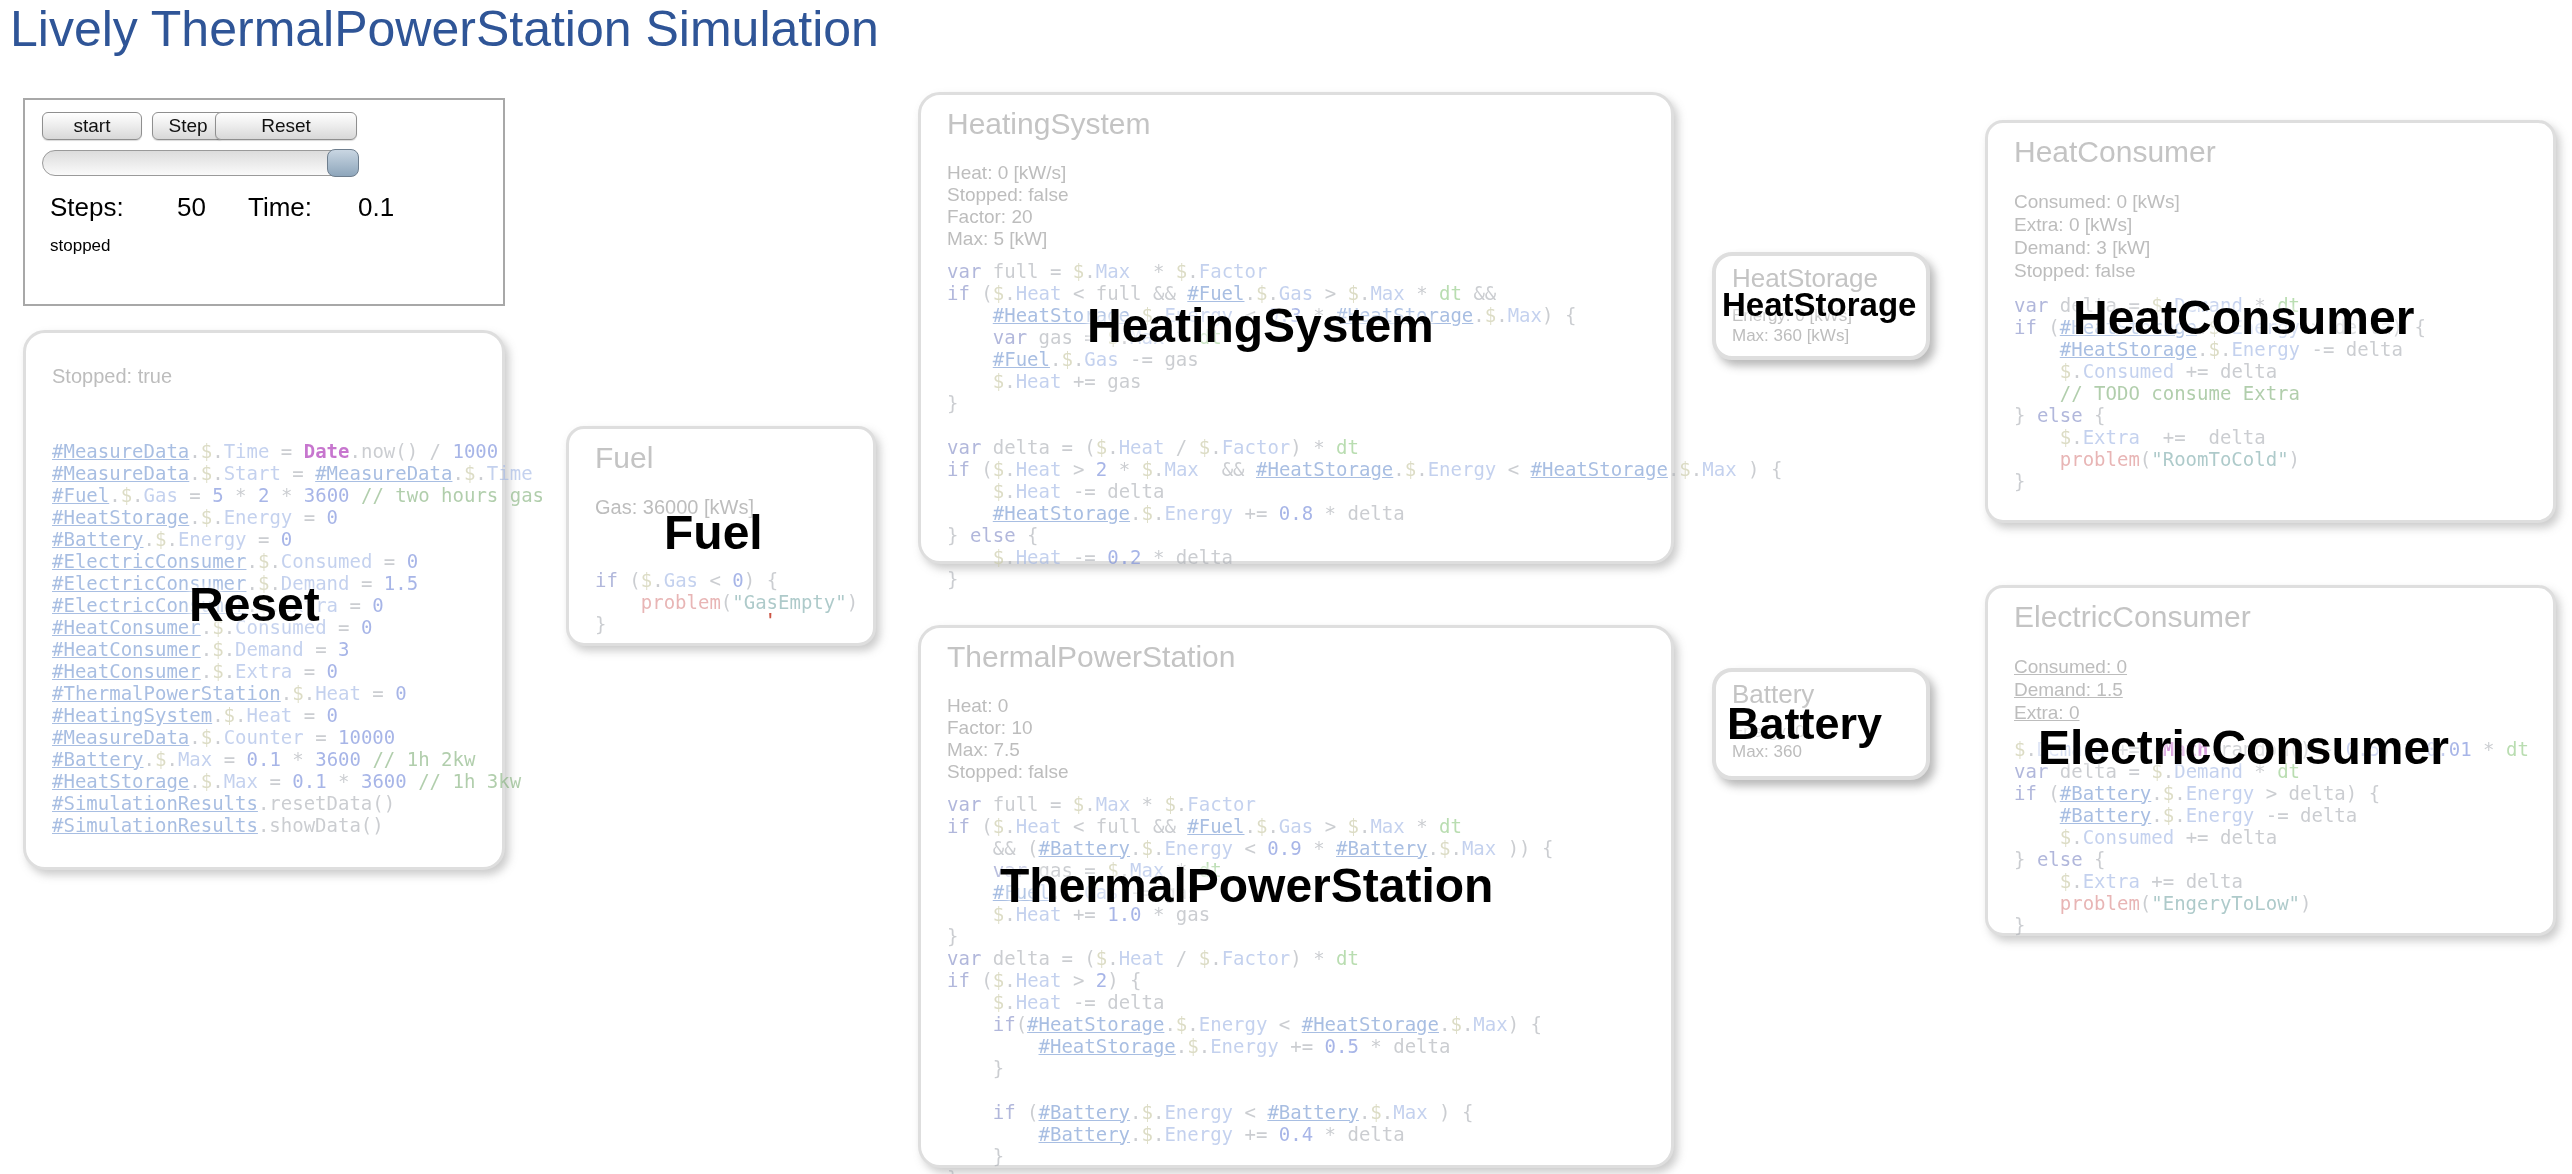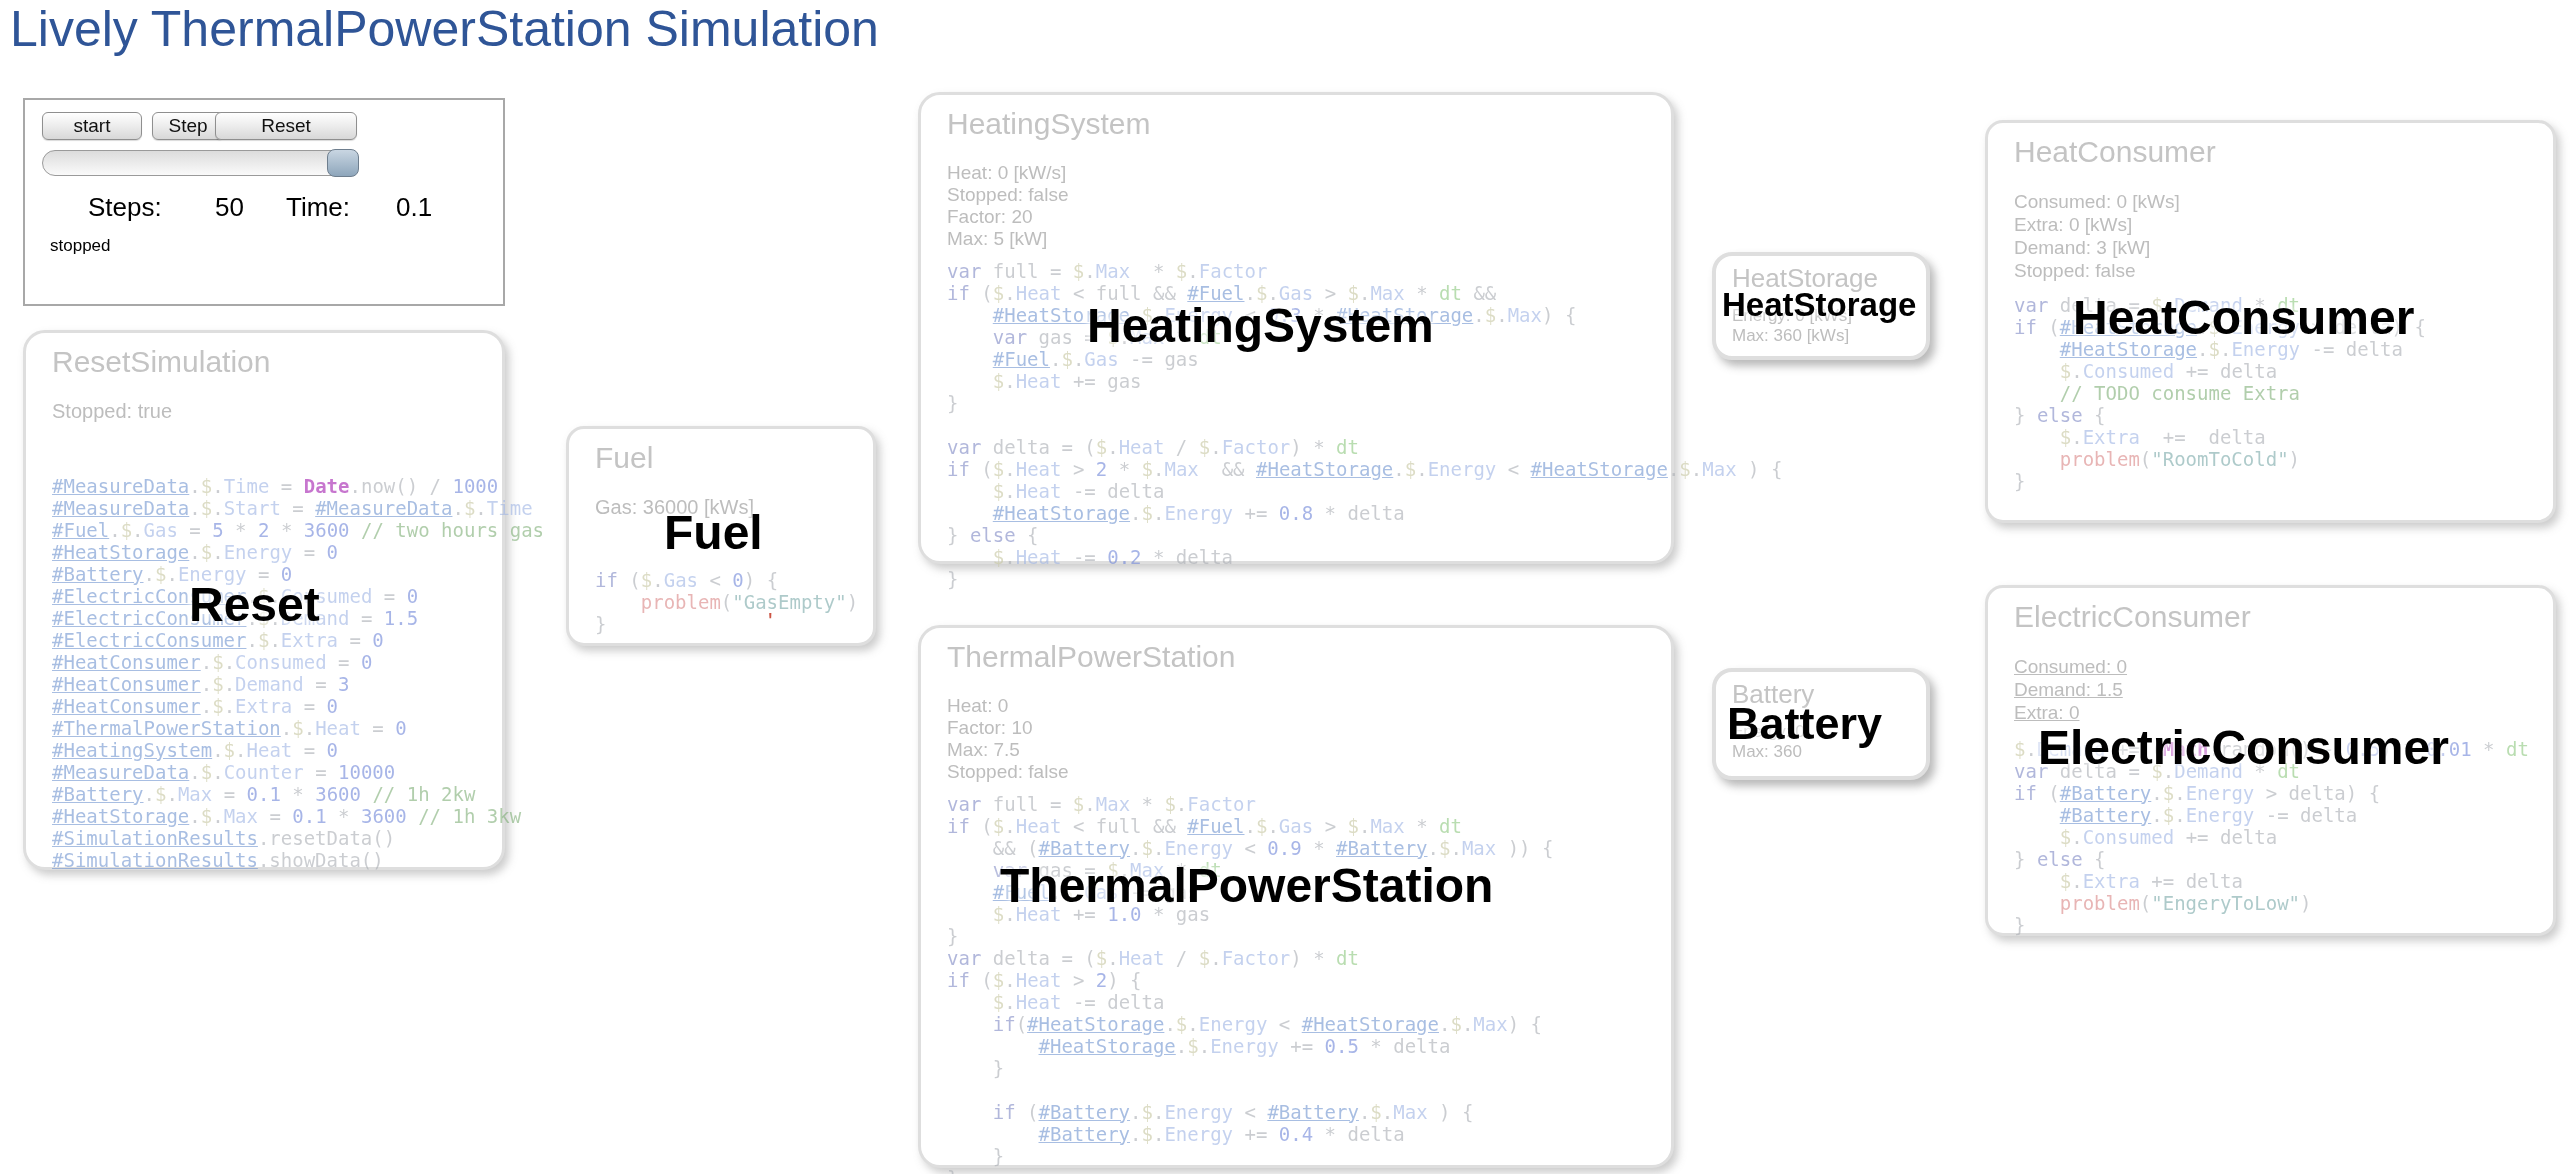--- a/index.html
+++ b/index.html
@@ -29,21 +29,21 @@
     position: absolute; left: 17px; top: 50px; width: 317px; height: 26px;
     border: 1.5px solid #9a9a9a; border-radius: 13px;
     background: linear-gradient(#dcdcdc, #fafafa);
   }
   .slider-handle {
     position: absolute; right: -1px; top: -2px; width: 32px; height: 28px;
     border: 1px solid #6e7e8e; border-radius: 8px;
     background: linear-gradient(#c9d6e2, #8ea6bb);
   }
   .steps-row { position: absolute; left: 0; top: 92px; width: 100%; font-size: 26px; color: #000; }
-  .steps-row span { position: absolute; white-space: nowrap; margin-left: 38px; }
+  .steps-row span { position: absolute; white-space: nowrap; }
   .status-text { position: absolute; left: 25px; top: 136px; font-size: 17px; color: #000; }
 
   
   .morph-box {
     position: absolute; background: #fff;
     border: 3px solid #dedede; border-radius: 22px;
     box-shadow: 4px 5px 9px rgba(110,110,110,.35);
     padding: 12px 26px;
   }
   .box-title { margin: 0; font-size: 30px; font-weight: 400; color: #c4c4c4; line-height: 1.15; }
@@ -96,21 +96,20 @@
   <div class="steps-row">
     <span style="left:25px;">Steps:</span>
     <span style="left:152px;">50</span>
     <span style="left:223px;">Time:</span>
     <span style="left:333px;">0.1</span>
   </div>
   <div class="status-text">stopped</div>
 </div>
 
 <section class="morph-box" style="left:23px;top:330px;width:482px;height:540px;">
-  <h2 class="box-title">ResetSimulation</h2>
   <pre class="stats">Stopped: true</pre>
   <pre class="code" style="margin-top:52px;"><span class="c-link">#MeasureData</span>.<span class="c-dollar">$</span>.<span class="c-prop">Time</span> = <span class="c-cls">Date</span>.now() / <span class="c-num">1000</span>
 <span class="c-link">#MeasureData</span>.<span class="c-dollar">$</span>.<span class="c-prop">Start</span> = <span class="c-link">#MeasureData</span>.<span class="c-dollar">$</span>.<span class="c-prop">Time</span>
 <span class="c-link">#Fuel</span>.<span class="c-dollar">$</span>.<span class="c-prop">Gas</span> = <span class="c-num">5</span> * <span class="c-num">2</span> * <span class="c-num">3600</span> <span class="c-com">// two hours gas</span>
 <span class="c-link">#HeatStorage</span>.<span class="c-dollar">$</span>.<span class="c-prop">Energy</span> = <span class="c-num">0</span>
 <span class="c-link">#Battery</span>.<span class="c-dollar">$</span>.<span class="c-prop">Energy</span> = <span class="c-num">0</span>
 <span class="c-link">#ElectricConsumer</span>.<span class="c-dollar">$</span>.<span class="c-prop">Consumed</span> = <span class="c-num">0</span>
 <span class="c-link">#ElectricConsumer</span>.<span class="c-dollar">$</span>.<span class="c-prop">Demand</span> = <span class="c-num">1.5</span>
 <span class="c-link">#ElectricConsumer</span>.<span class="c-dollar">$</span>.<span class="c-prop">Extra</span> = <span class="c-num">0</span>
 <span class="c-link">#HeatConsumer</span>.<span class="c-dollar">$</span>.<span class="c-prop">Consumed</span> = <span class="c-num">0</span>

